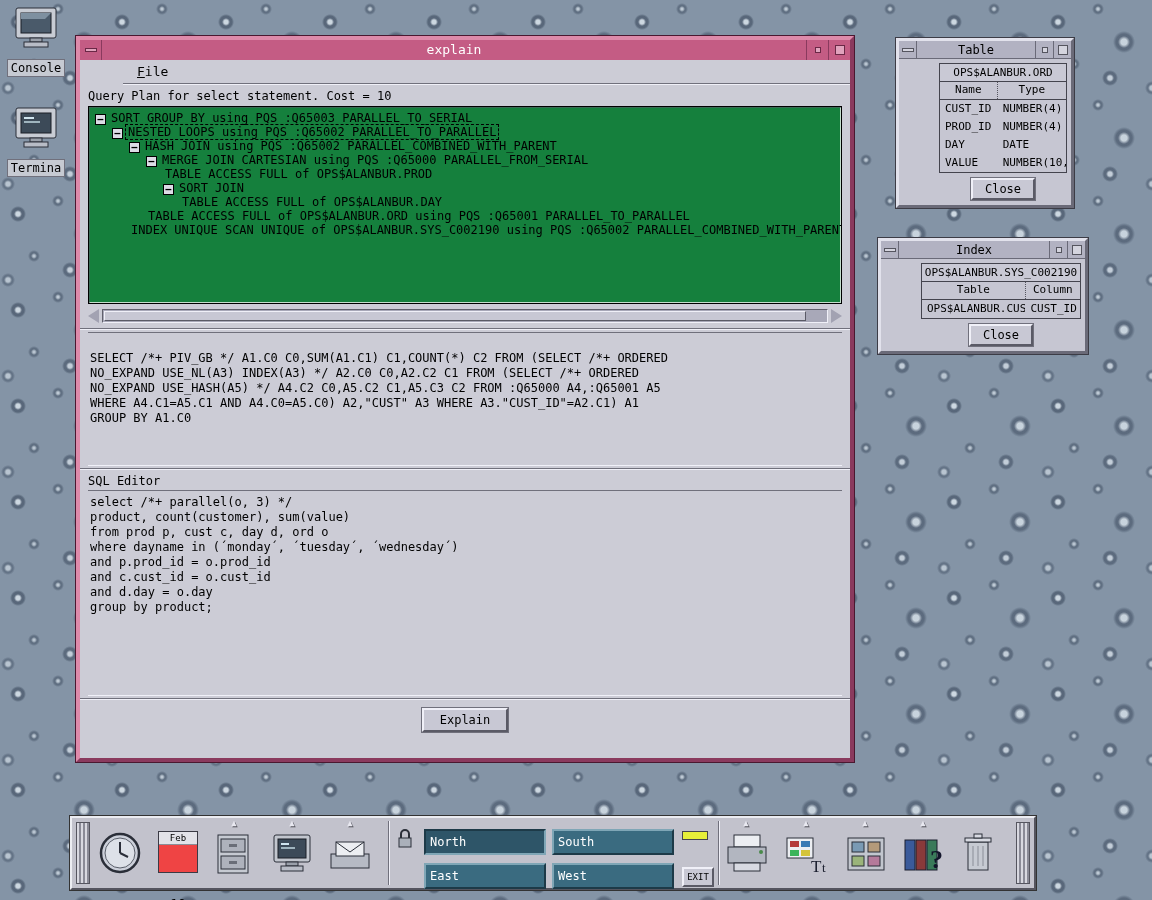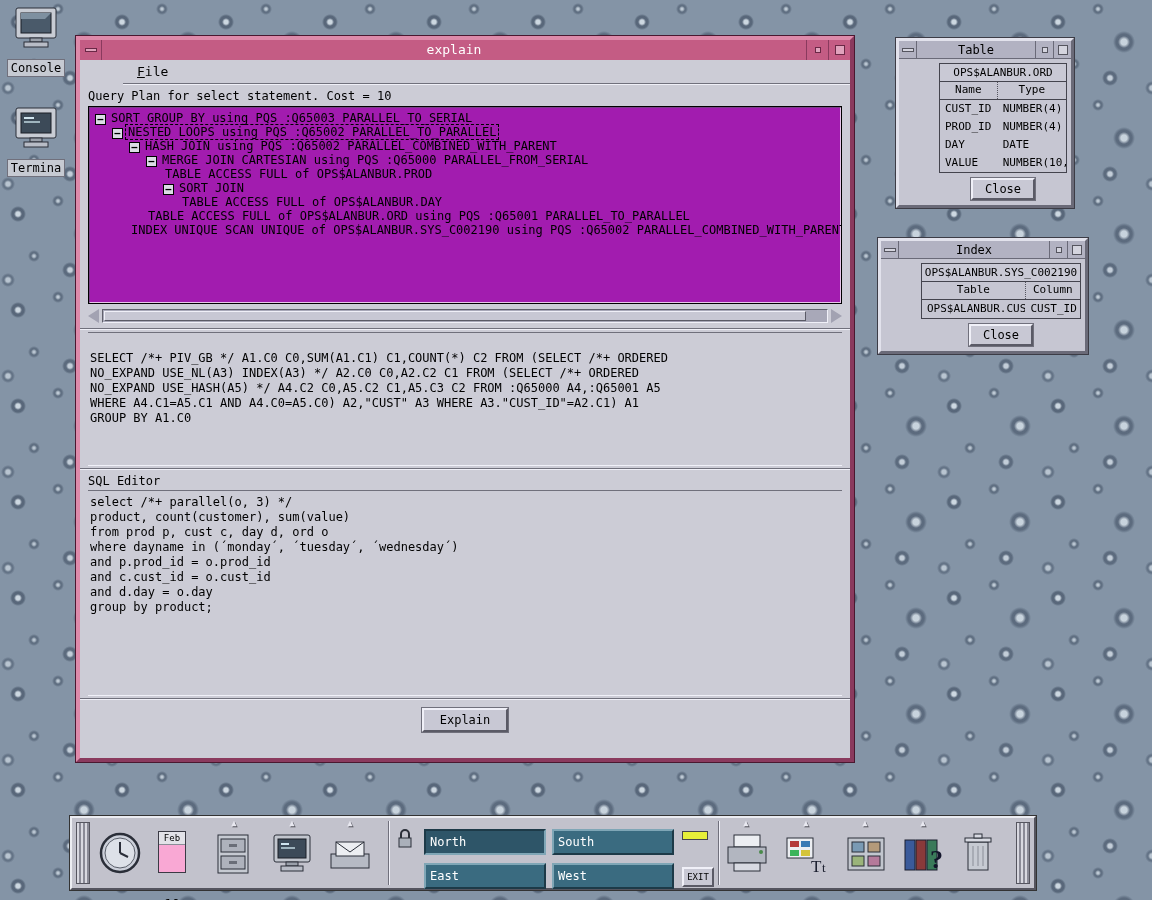--- a/index.html
+++ b/index.html
@@ -30,21 +30,21 @@
 .pink .tb-menu{border-right:1px solid #8a3a5e;}
 .pink .tb-min,.pink .tb-max{border-left:1px solid #8a3a5e;}
 .tb-dash{width:12px;height:4px;background:#e0a2bc;border:1px solid #6a2846;}
 .tb-dot{width:6px;height:6px;background:#e0a2bc;border:1px solid #6a2846;}
 .tb-sq{width:10px;height:10px;background:#e0a2bc;border:1px solid #6a2846;}
 .menubar{height:24px;display:flex;align-items:center;padding:0 4px;border-bottom:1px solid #70707c;box-shadow:0 1px 0 #f0f0f8;margin-left:43px;}
 .menu-item{font-size:13px;padding:2px 10px;cursor:pointer;}
 .menu-item::first-letter{text-decoration:underline;}
 .explain-body{padding:2px 8px 0 8px;display:flex;flex-direction:column;height:674px;}
 .plan-header{font-size:12px;line-height:20px;height:20px;}
-.tree-panel{height:198px;border:1px solid #000;background:#a21caf;
+.tree-panel{height:198px;border:1px solid #000;background:#15803d;
   box-shadow:inset 1px 1px 0 rgba(90,90,105,.55), inset -1px -1px 0 rgba(255,255,255,.75);
   padding:4px 2px;overflow:hidden;}
 .tree-row{font-size:12px;line-height:14px;height:14px;white-space:nowrap;}
 .expand-box{display:inline-block;width:11px;height:11px;border:1px solid #000;background:#dcdce6;
   font-size:11px;line-height:9px;text-align:center;margin-right:3px;vertical-align:-1px;font-weight:bold;}
 .tree-text{padding:0 2px;}
 .tree-text.selected{outline:1px dashed #000;}
 .hscroll{height:18px;margin:3px 0 1px 0;display:flex;align-items:center;}
 .sb-arrow{width:0;height:0;border-top:7px solid transparent;border-bottom:7px solid transparent;cursor:pointer;}
 .sb-arrow.left{border-right:11px solid #a2a2b2;margin-right:3px;}
@@ -91,21 +91,21 @@
 .front-panel{left:70px;top:816px;width:966px;height:74px;background:#c2c2cc;
   border:2px solid;border-color:#ecedf2 #55555f #55555f #ecedf2;outline:1px solid #333;}
 .panel-handle{position:absolute;top:4px;bottom:4px;width:14px;border:1px solid #55555f;
   background:repeating-linear-gradient(90deg,#d8d8e0 0 2px,#8a8a96 2px 4px);cursor:grab;}
 .panel-handle.left{left:4px;}
 .panel-handle.right{right:4px;}
 .panel-seam{position:absolute;top:3px;bottom:3px;width:2px;border-left:1px solid #70707c;border-right:1px solid #f0f0f8;}
 .panel-item{position:absolute;display:flex;align-items:center;justify-content:center;cursor:pointer;}
 .sub-arrow{position:absolute;top:0;width:18px;height:11px;font-size:9px;line-height:11px;text-align:center;
   color:#e8e8f0;text-shadow:1px 1px 0 #44444e;cursor:pointer;}
-.calendar-icon{width:28px;height:42px;background:#f9a8d4;border:1px solid #3a3a44;display:flex;flex-direction:column;align-items:center;}
+.calendar-icon{width:40px;height:42px;background:#ef4444;border:1px solid #3a3a44;display:flex;flex-direction:column;align-items:center;}
 .cal-month{font-size:9px;line-height:12px;width:100%;text-align:center;background:#e2e2e8;border-bottom:1px solid #8a8e98;}
 .cal-day{font-size:13px;line-height:27px;margin-top:45px;}
 .ws-grid{position:absolute;left:352px;top:11px;display:grid;grid-template-columns:122px 122px;grid-auto-rows:26px;gap:8px 6px;}
 .ws-btn{background:#3a6b80;color:#fff;font-size:12px;display:flex;align-items:center;padding-left:4px;
   border:2px solid;border-color:#7fa6b6 #1d3a48 #1d3a48 #7fa6b6;cursor:pointer;}
 .ws-btn.active{background:#2e5568;border-color:#1d3a48 #7fa6b6 #7fa6b6 #1d3a48;}
 .busy-light{position:absolute;left:610px;top:13px;width:26px;height:9px;border:1px solid #44444e;}
 .exit-btn{position:absolute;left:610px;top:49px;width:32px;height:20px;font-size:9px;
   display:flex;align-items:center;justify-content:center;background:#c8c8d4;
   border:2px solid;border-color:#f0f0f8 #5a5a66 #5a5a66 #f0f0f8;cursor:pointer;}

